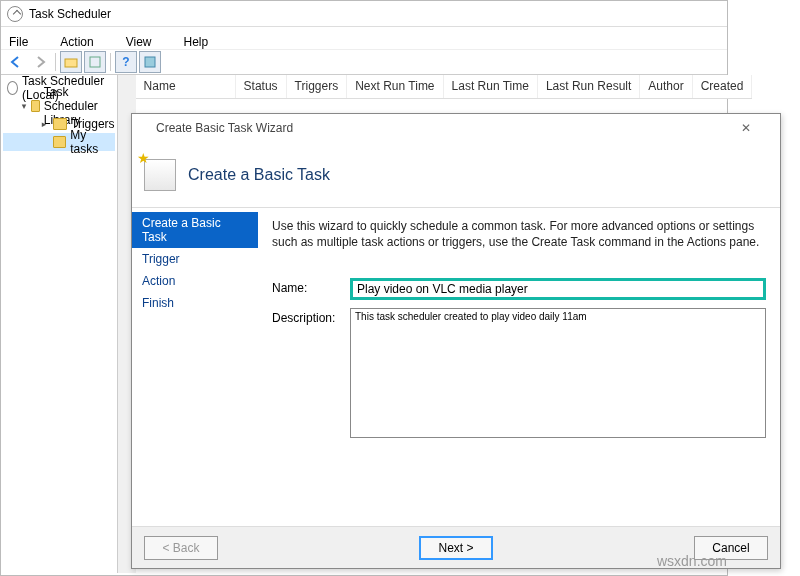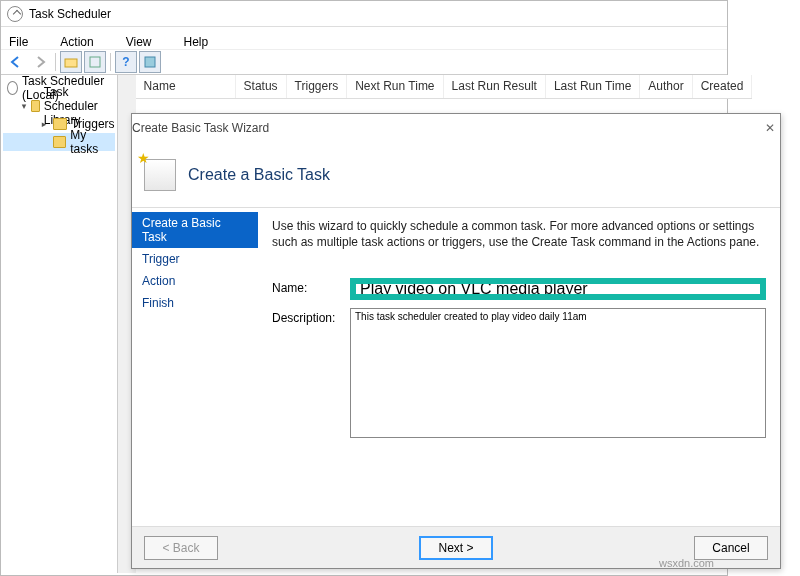--- a/index.html
+++ b/index.html
@@ -20,39 +20,39 @@
 .tree-row.sel { background: #cde8ff; }
 .indent1 { padding-left: 18px; }
 .indent2 { padding-left: 36px; }
 .indent3 { padding-left: 50px; }
 .expander { width: 10px; height: 10px; display: inline-flex; align-items: center; justify-content: center; font-size: 9px; color: #555; }
 .fico { width: 14px; height: 12px; background: #f6d36b; border: 1px solid #c9a227; border-radius: 1px; }
 .cico { width: 14px; height: 14px; border: 1px solid #888; border-radius: 50%; position: relative; }
 .listpane { flex: 1; border-left: 18px solid #f0f0f0; padding-top: 0; }
 .listhead { display: flex; height: 24px; border-bottom: 1px solid #ddd; background: #fff; }
 .listhead div { padding: 4px 8px; border-right: 1px solid #eee; color: #333; white-space: nowrap; }
-.watermark { position: absolute; right: 13px; bottom: 6px; font-size: 11px; color: #999; }
+.watermark { position: absolute; right: 0; bottom: 6px; font-size: 14px; color: #999; }
 
 
 .dialog { position: absolute; left: 130px; top: 112px; width: 650px; height: 456px; background: #fff; border: 1px solid #888; box-shadow: 1px 2px 6px rgba(0,0,0,.2); display: flex; flex-direction: column; }
-.dtitle { height: 28px; display: flex; align-items: center; justify-content: space-between; padding: 0 0; color: #444; }
+.dtitle { height: 28px; display: flex; align-items: center; justify-content: space-between; padding: 0 24px; color: #444; }
 .dclose { width: 20px; height: 20px; display: flex; align-items: center; justify-content: center; color: #666; }
 .dheader { height: 66px; display: flex; align-items: center; gap: 12px; padding: 0 12px; border-bottom: 1px solid #ddd; }
 .dheader .bigicon { width: 32px; height: 32px; border: 1px solid #aaa; background: linear-gradient(#fff,#e8e8e8); position: relative; }
 .dheader .bigicon::before { content: "★"; position: absolute; left: -8px; top: -10px; color: #e6b800; font-size: 14px; }
 .dheader h1 { font-size: 16px; font-weight: 400; color: #1a3e6f; margin: 0; }
 .dbody { flex: 1; display: flex; }
 .steps { width: 126px; background: #fff; border-right: 0; padding-top: 4px; }
 .step { padding: 4px 10px; color: #0a3f8a; cursor: default; }
 .step.active { background: #0a64c8; color: #fff; }
 .form { flex: 1; padding: 8px 14px; }
 .form p { margin: 2px 0 28px; color: #222; line-height: 1.35; }
 .frow { display: flex; align-items: flex-start; margin-bottom: 8px; }
 .frow label { width: 78px; padding-top: 3px; }
-.frow input { flex: 1; height: 22px; border: 6px solid #14b8a6; padding: 2px 4px; font-size: 16px; }
+.frow input { flex: 1; height: 22px; border: 3px solid #14b8a6; padding: 2px 4px; font-size: 12px; }
 .frow textarea { flex: 1; height: 130px; border: 1px solid #888; padding: 2px 4px; font-size: 10px; resize: none; }
 .dbuttons { height: 42px; border-top: 1px solid #ddd; display: flex; justify-content: space-between; align-items: center; gap: 8px; padding: 0 12px; background: #f0f0f0; }
 .btn { min-width: 74px; height: 24px; border: 1px solid #999; background: #f7f7f7; display: flex; align-items: center; justify-content: center; }
 .btn.primary { border: 2px solid #3399ff; }
 .btn.disabled { color: #999; }
 </style>
 </head>
 <body>
 
 <div class="window">
@@ -119,22 +119,22 @@
         <span class="fico"></span>
         <span>My tasks</span>
       </div>
     </div>
     <div class="listpane">
       <div class="listhead">
         <div style="width:100px">Name</div>
         <div>Status</div>
         <div>Triggers</div>
         <div>Next Run Time</div>
+        <div>Last Run Time</div>
         <div>Last Run Result</div>
-        <div>Last Run Time</div>
         <div>Author</div>
         <div>Created</div>
       </div>
     </div>
   </div>
 
   <div class="dialog">
     <div class="dtitle">
       <span>Create Basic Task Wizard</span>
       <span class="dclose">✕</span>

